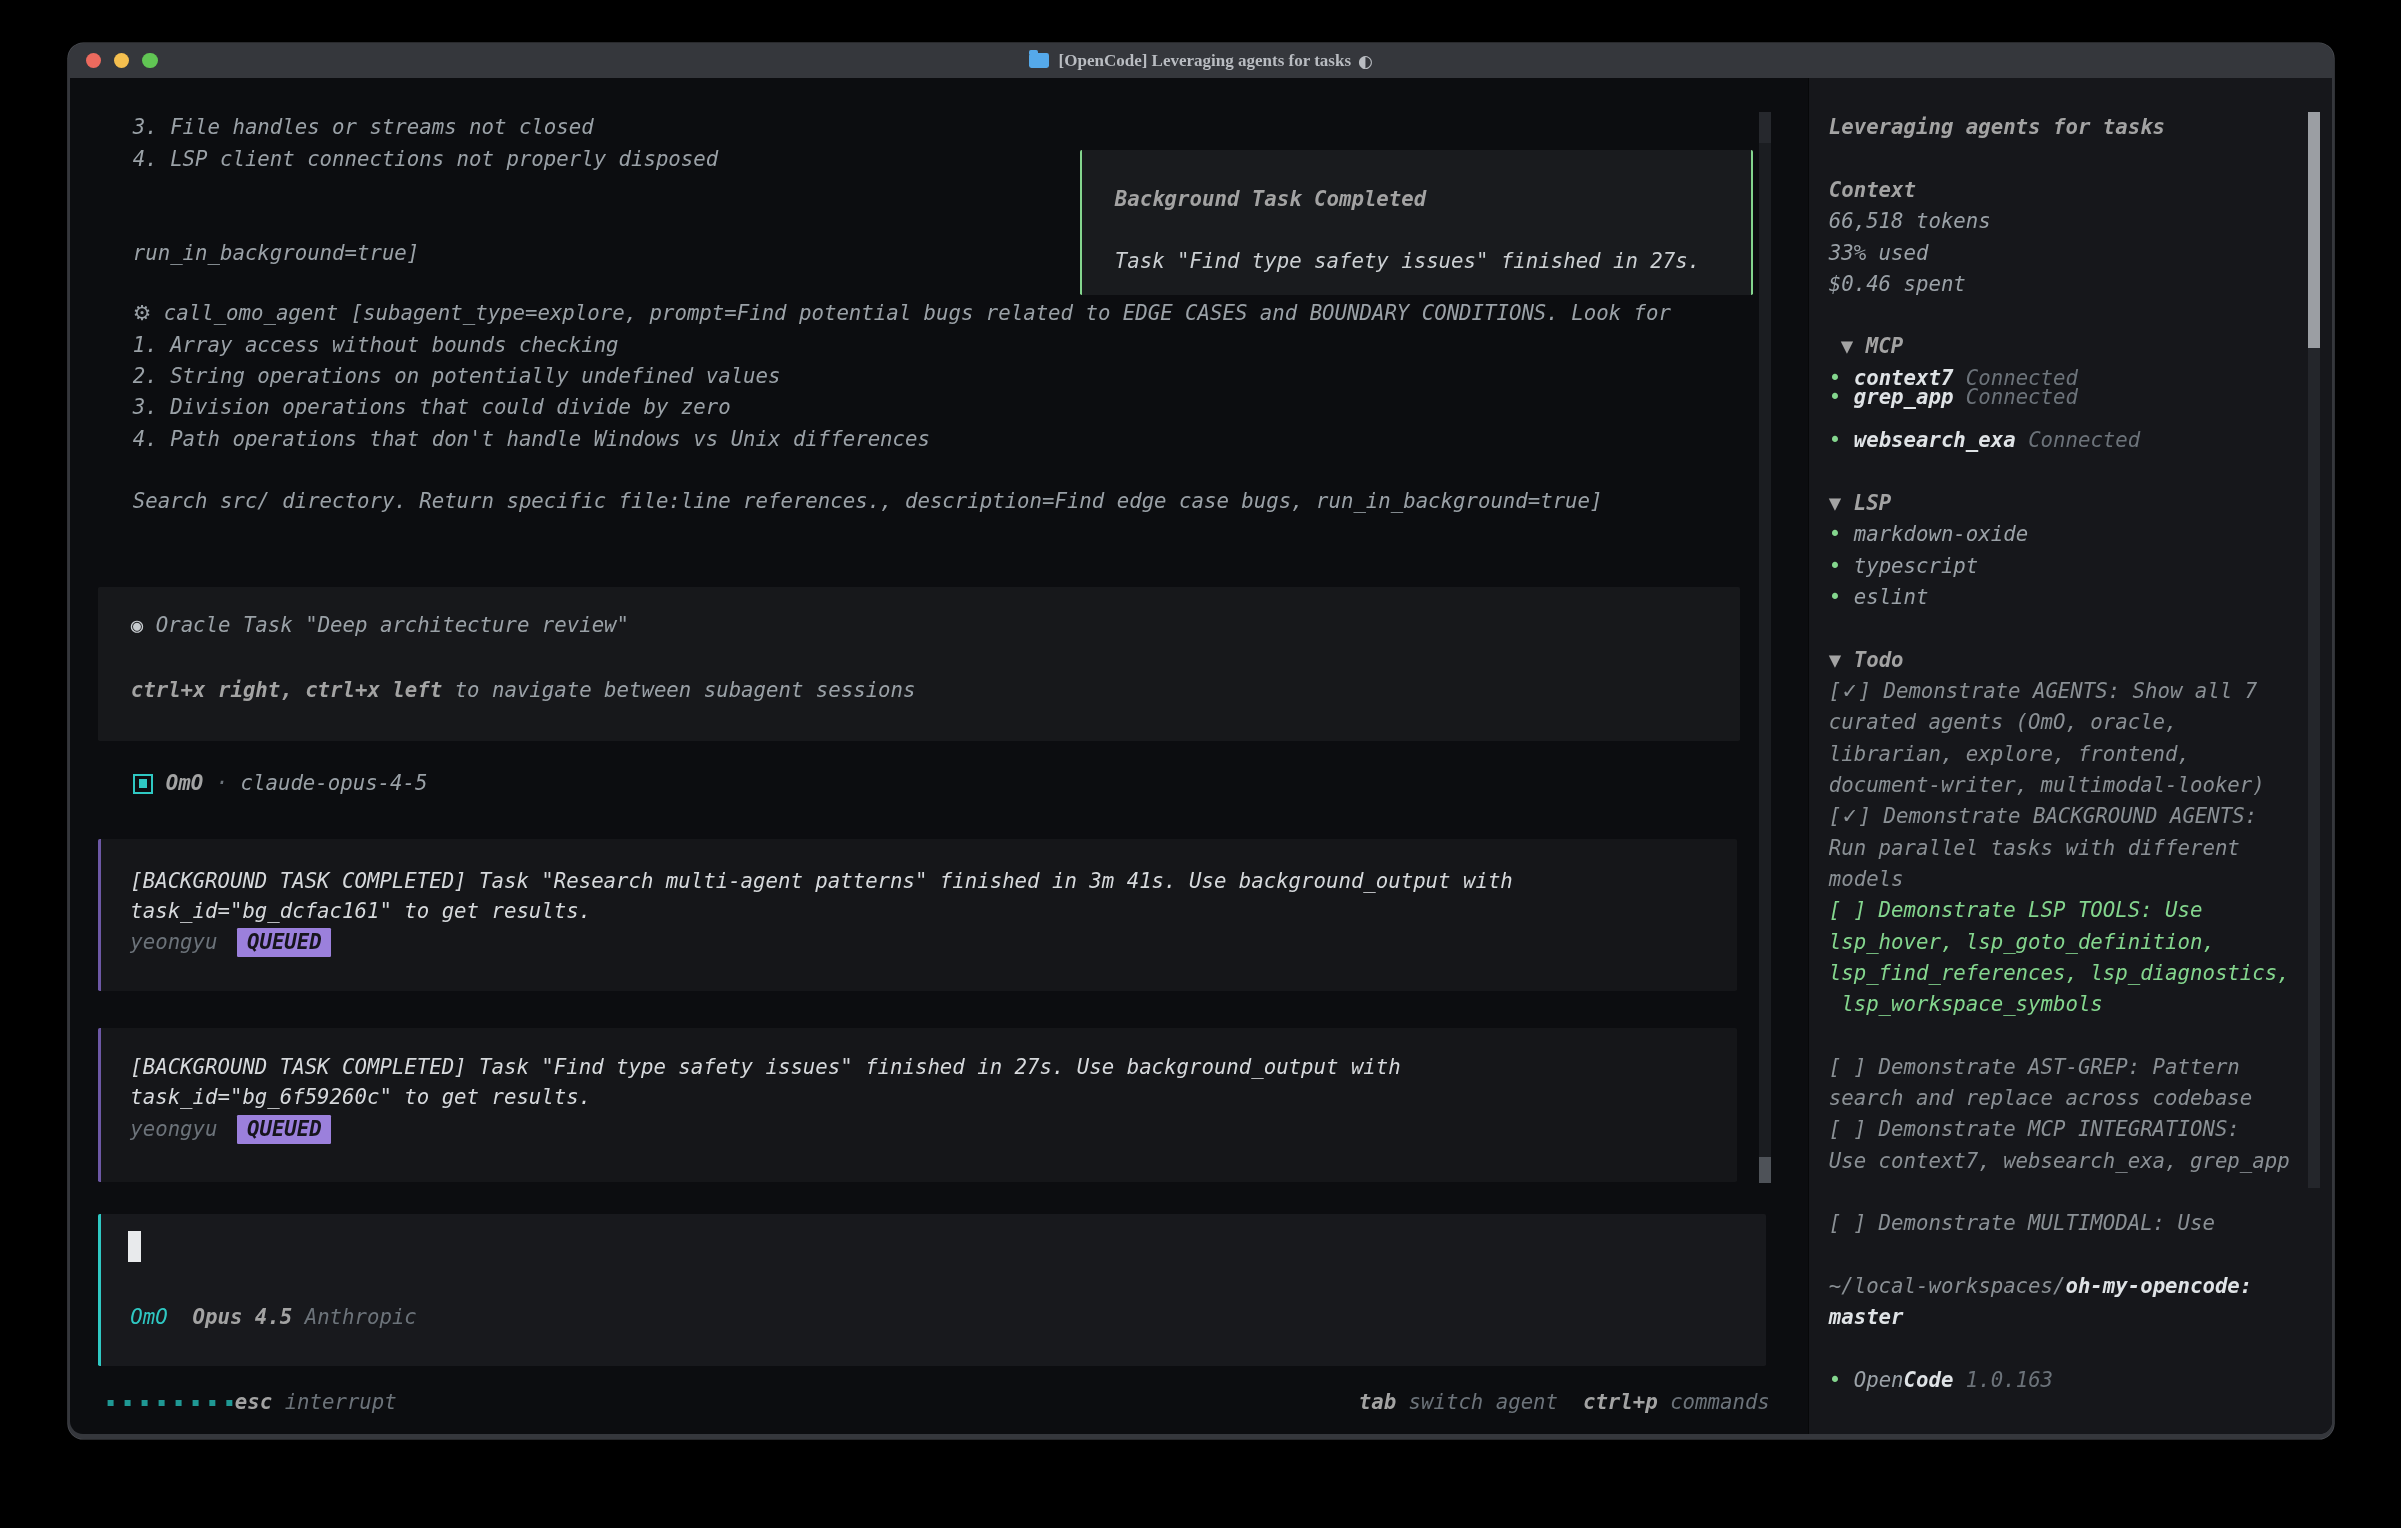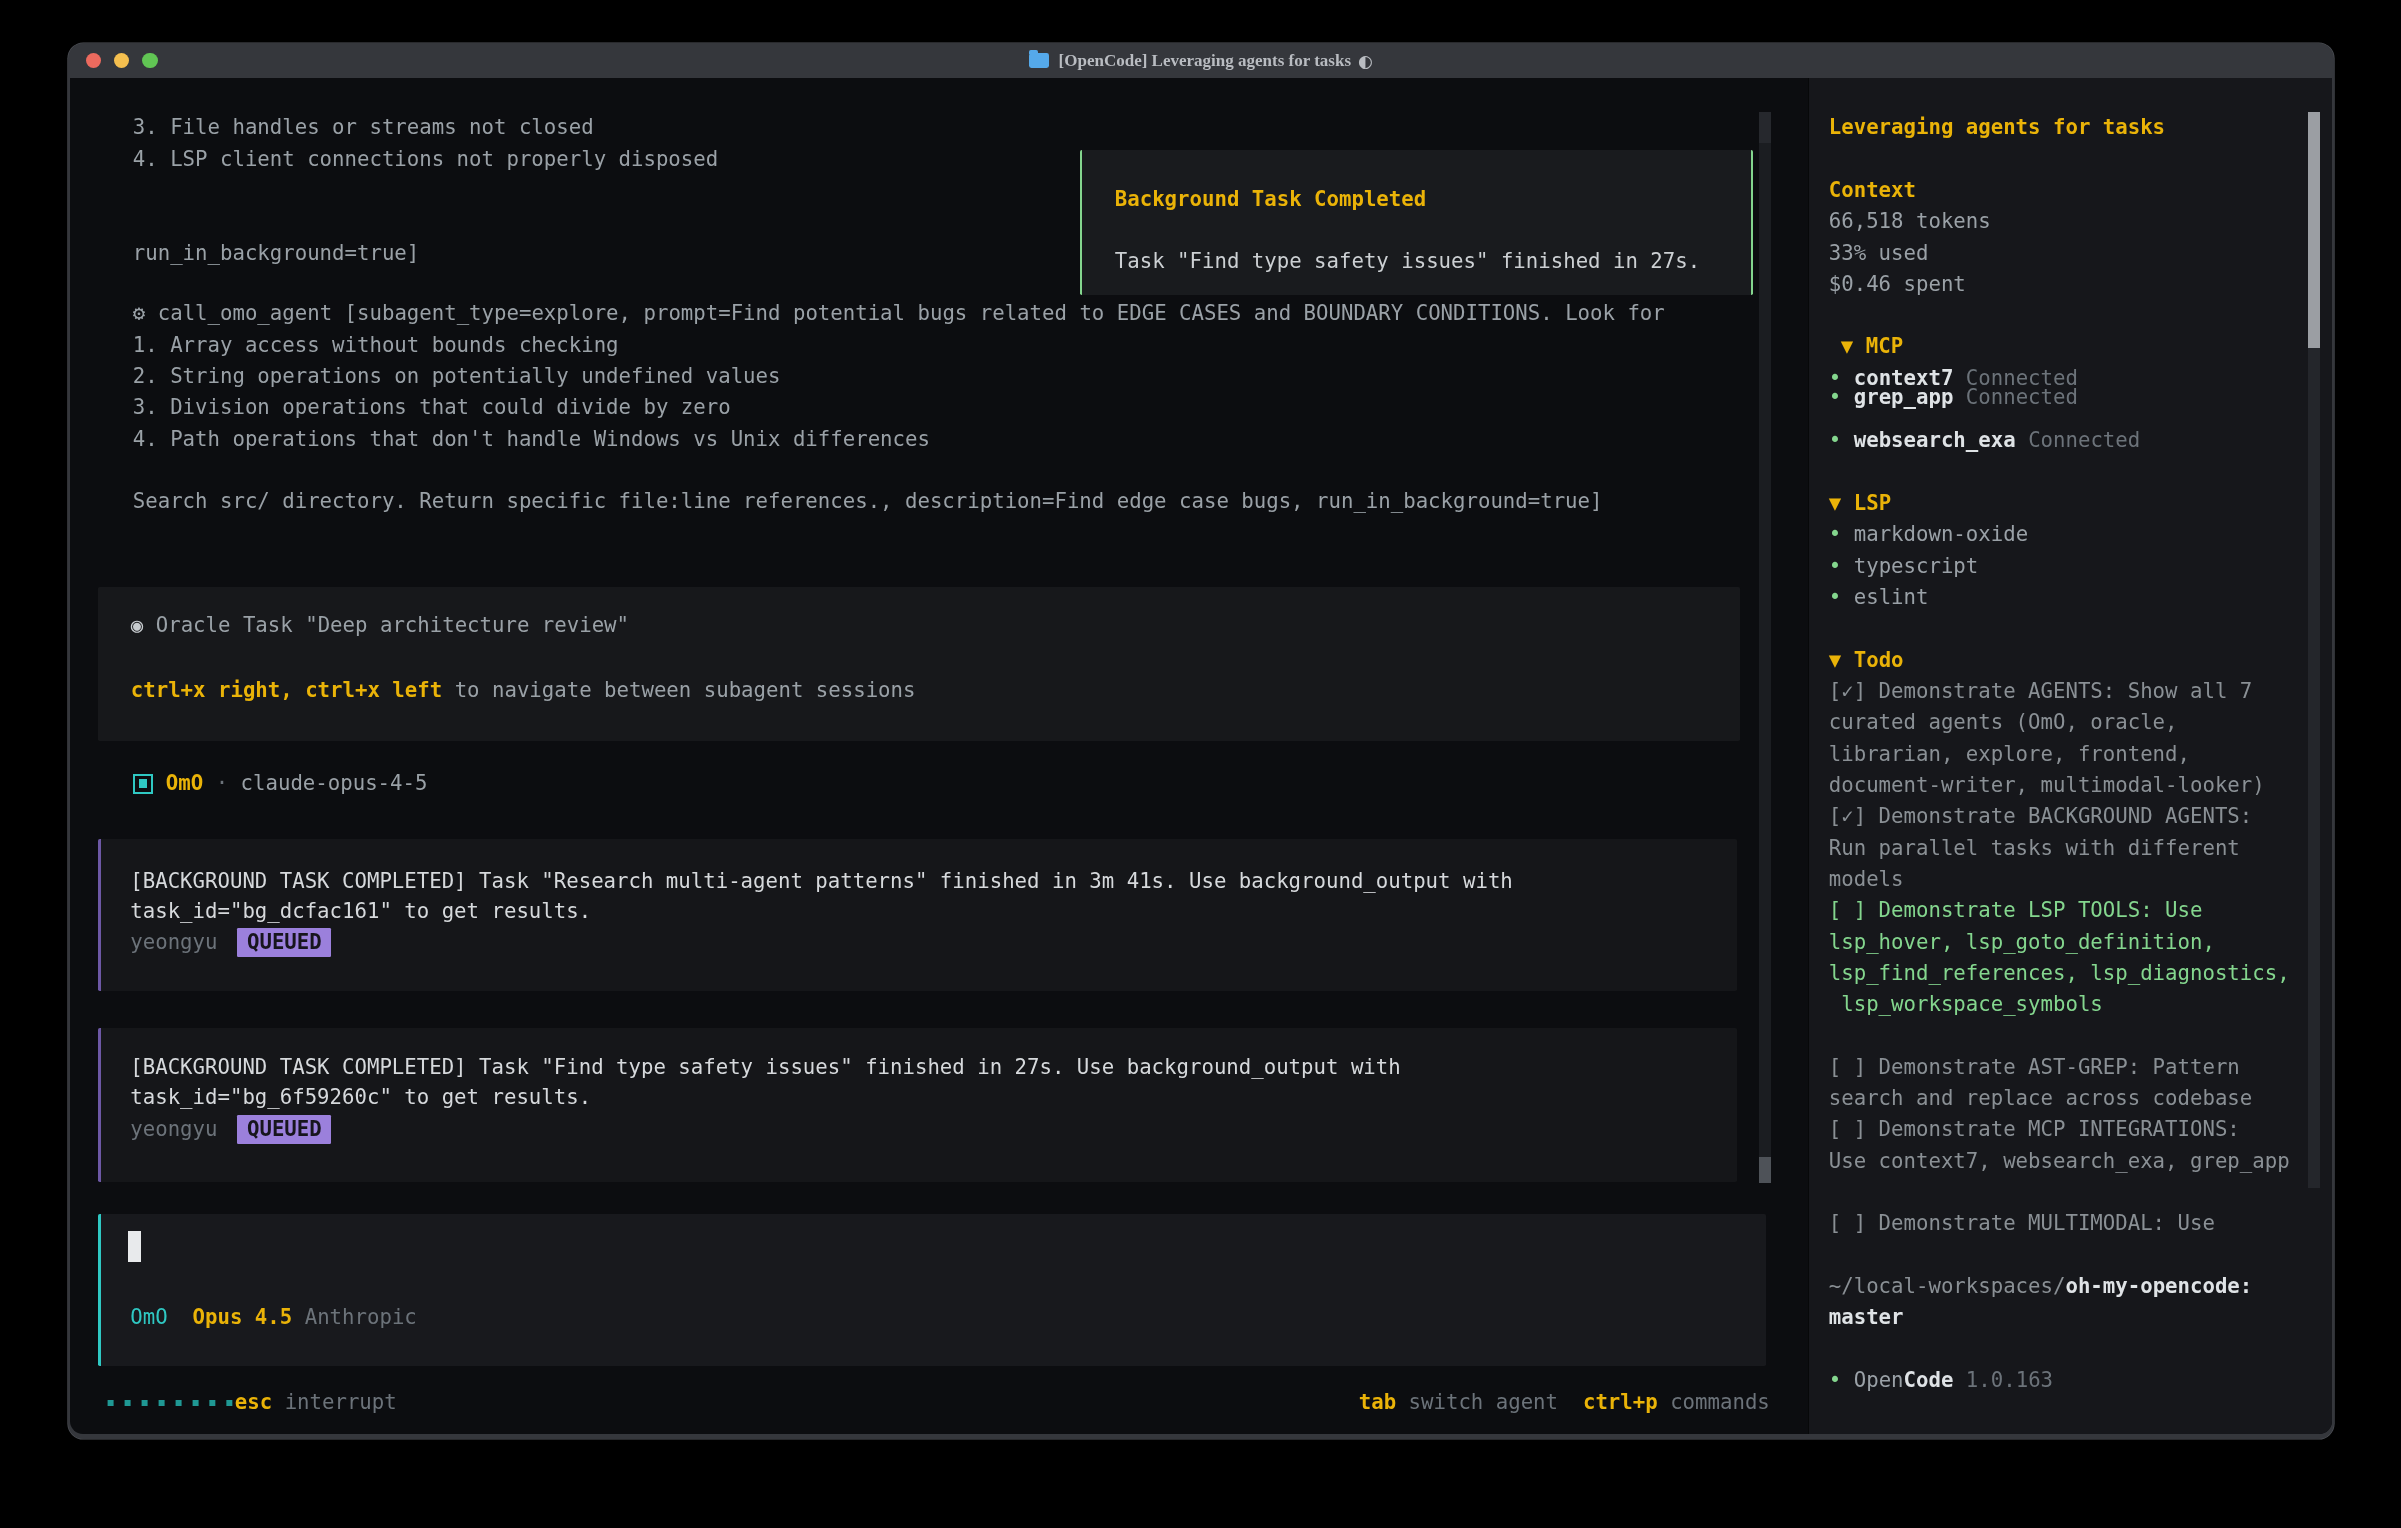--- a/index.html
+++ b/index.html
@@ -17,29 +17,29 @@
   .lights { position:absolute; left:17.7px; top:10px; display:flex; gap:13px; }
   .light { width:15.4px; height:15.4px; border-radius:50%; }
   .folder { position:relative; display:inline-block; width:20px; height:14.8px;
     background:#55a9ea; border-radius:2.4px; margin-right:9.5px; }
   .folder::before { content:""; position:absolute; top:-3.5px; left:0; width:8.9px; height:4.7px;
     background:#55a9ea; border-radius:1.8px 1.8px 0 0; }
   .titletext { white-space:pre;font-family:Liberation Serif, serif; }
   .moon { margin-left:7px; }
 
   .app { position:absolute; left:1.8px; right:1.8px; top:35px; bottom:4.7px;
-    background:#0c0d10; border-radius:0 0 13px 13px; overflow:hidden; display:flex; }
+    background:#0c0d10; border-radius:0 0 13px 13px; overflow:hidden; display:flex;font-style:italic; }
   .main { position:relative; width:1738px; flex:none; }
   .sidebar { position:relative; flex:1; background:#16171b; border-left:1.2px solid #070809; }
 
   .ln { position:absolute; white-space:pre; font-size:20.7px; line-height:31px; height:31px; }
   .tx  { color:#9aa1a7; }
   .dim { color:#6c737a; }
   .wt  { color:#dfe3e6; }
-  .bwt { color:#eab308; font-weight:bold; }
+  .bwt { color:#a3a3a3; font-weight:bold; }
   .b   { font-weight:bold; }
   .grn { color:#84d68e; }
   .cyn { color:#2fc8c3; }
 
   .panel { position:absolute; border-radius:1.8px; }
   .notif { left:1010px; top:72px; width:1683px; max-width:none; width:673px; height:145px;
     background:#191b1e; border-left:2.4px solid #84d68e; border-right:2.4px solid #84d68e;text-align:center; }
   .oracle { left:28px; top:509px; width:1642px; height:154px; background:#17181b; }
   .task { left:28px; width:1639px; background:#151619; border-left:3.5px solid #6d58a5; }
   .task1 { top:761px; height:152px; }

